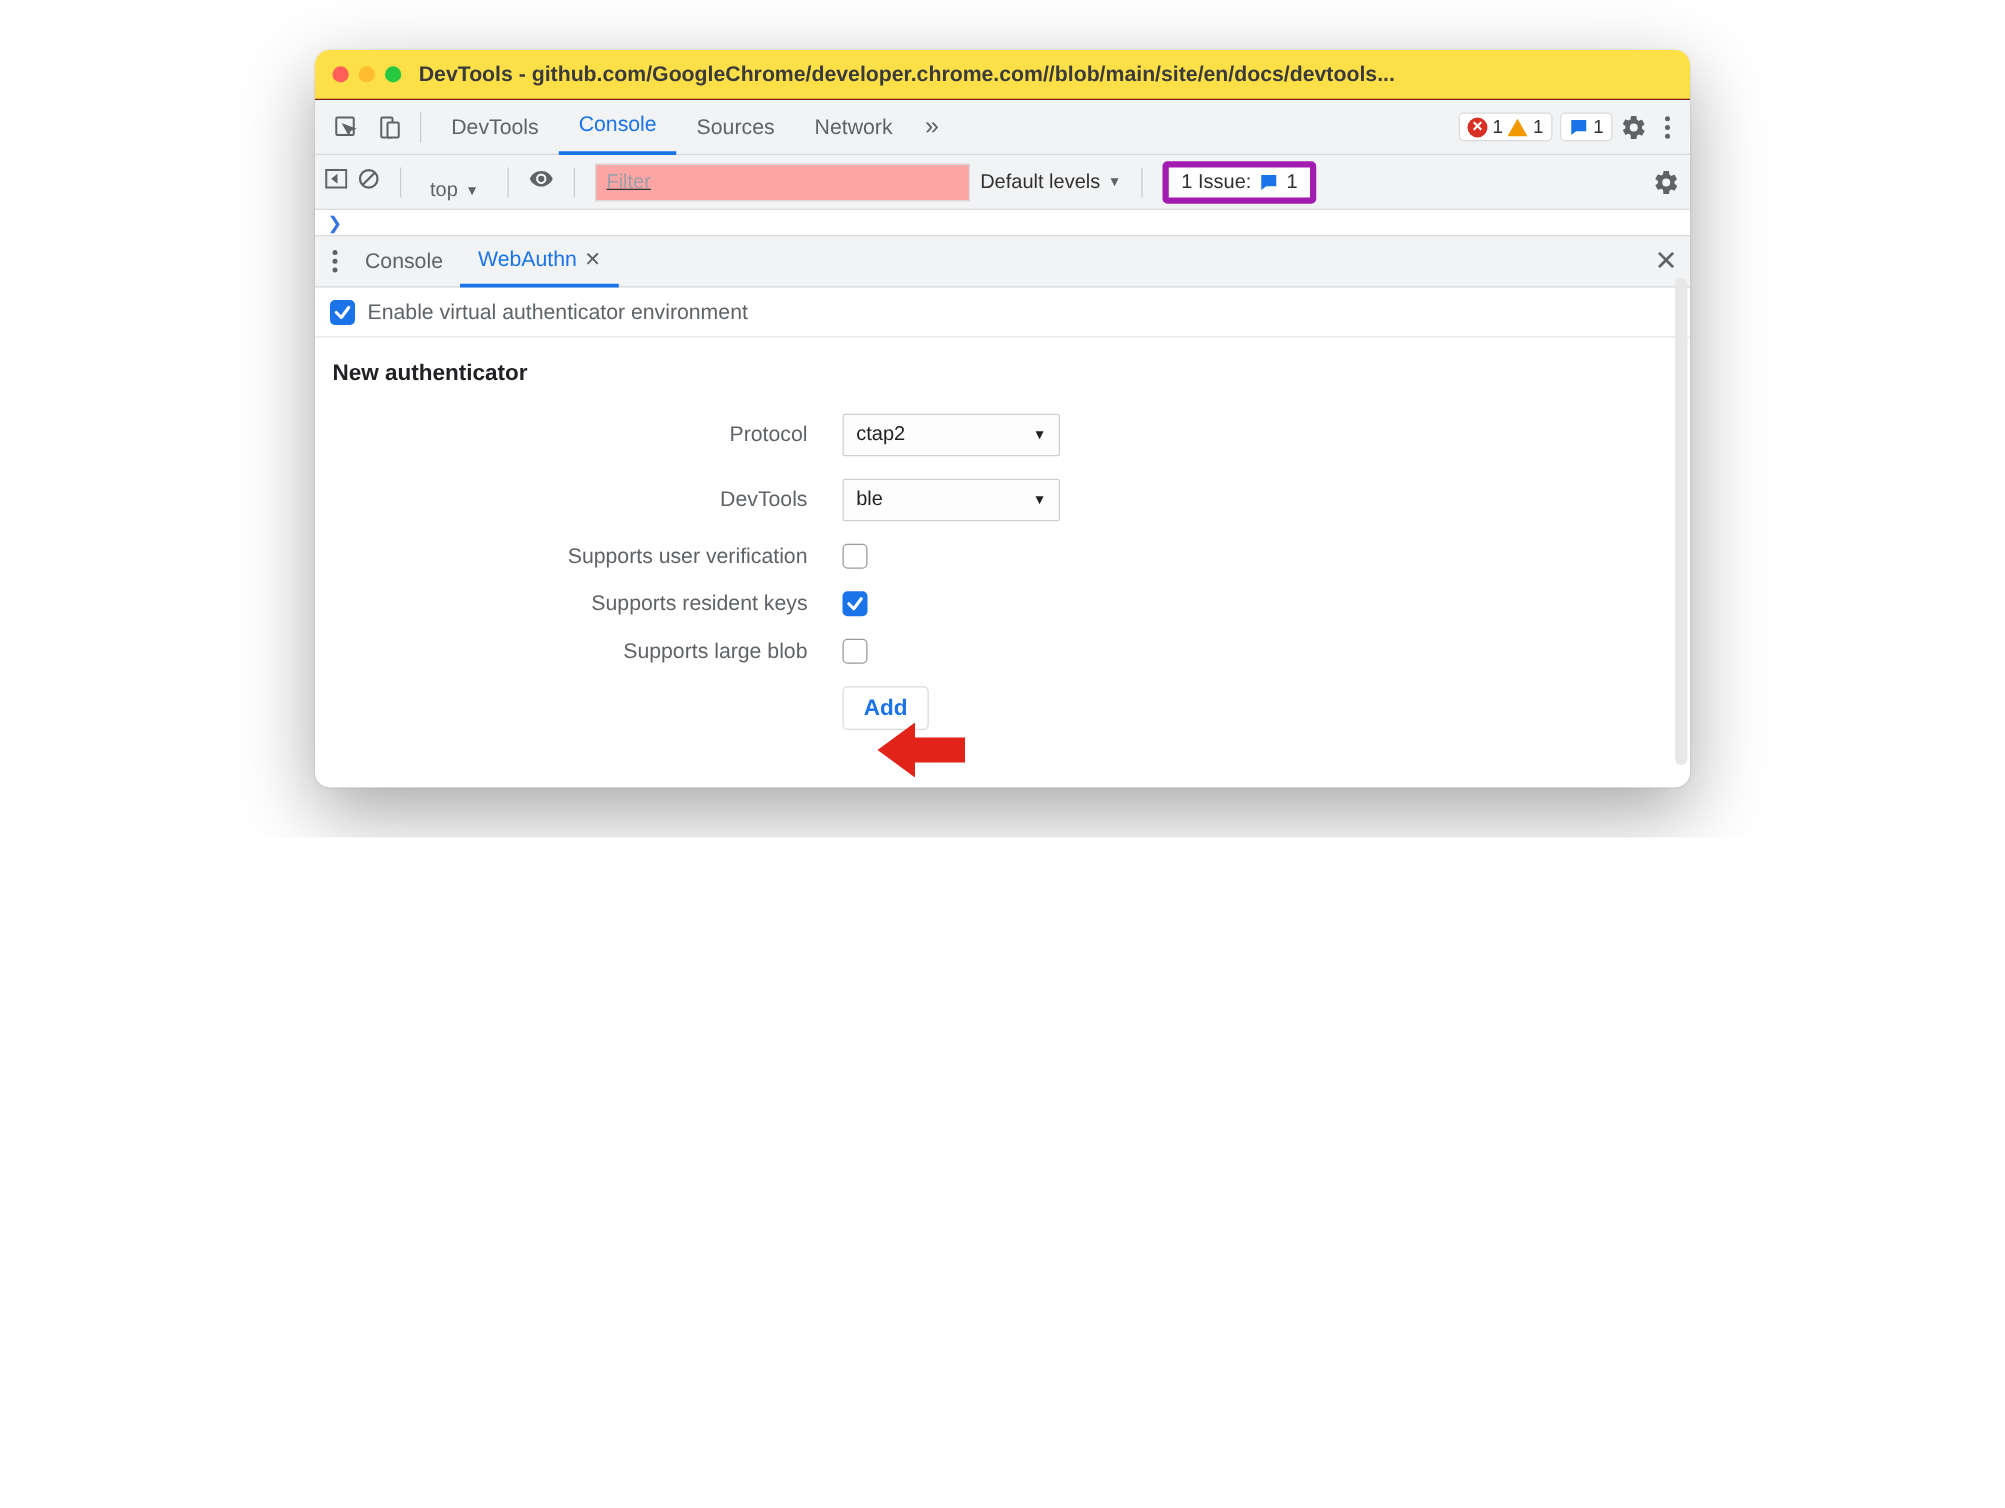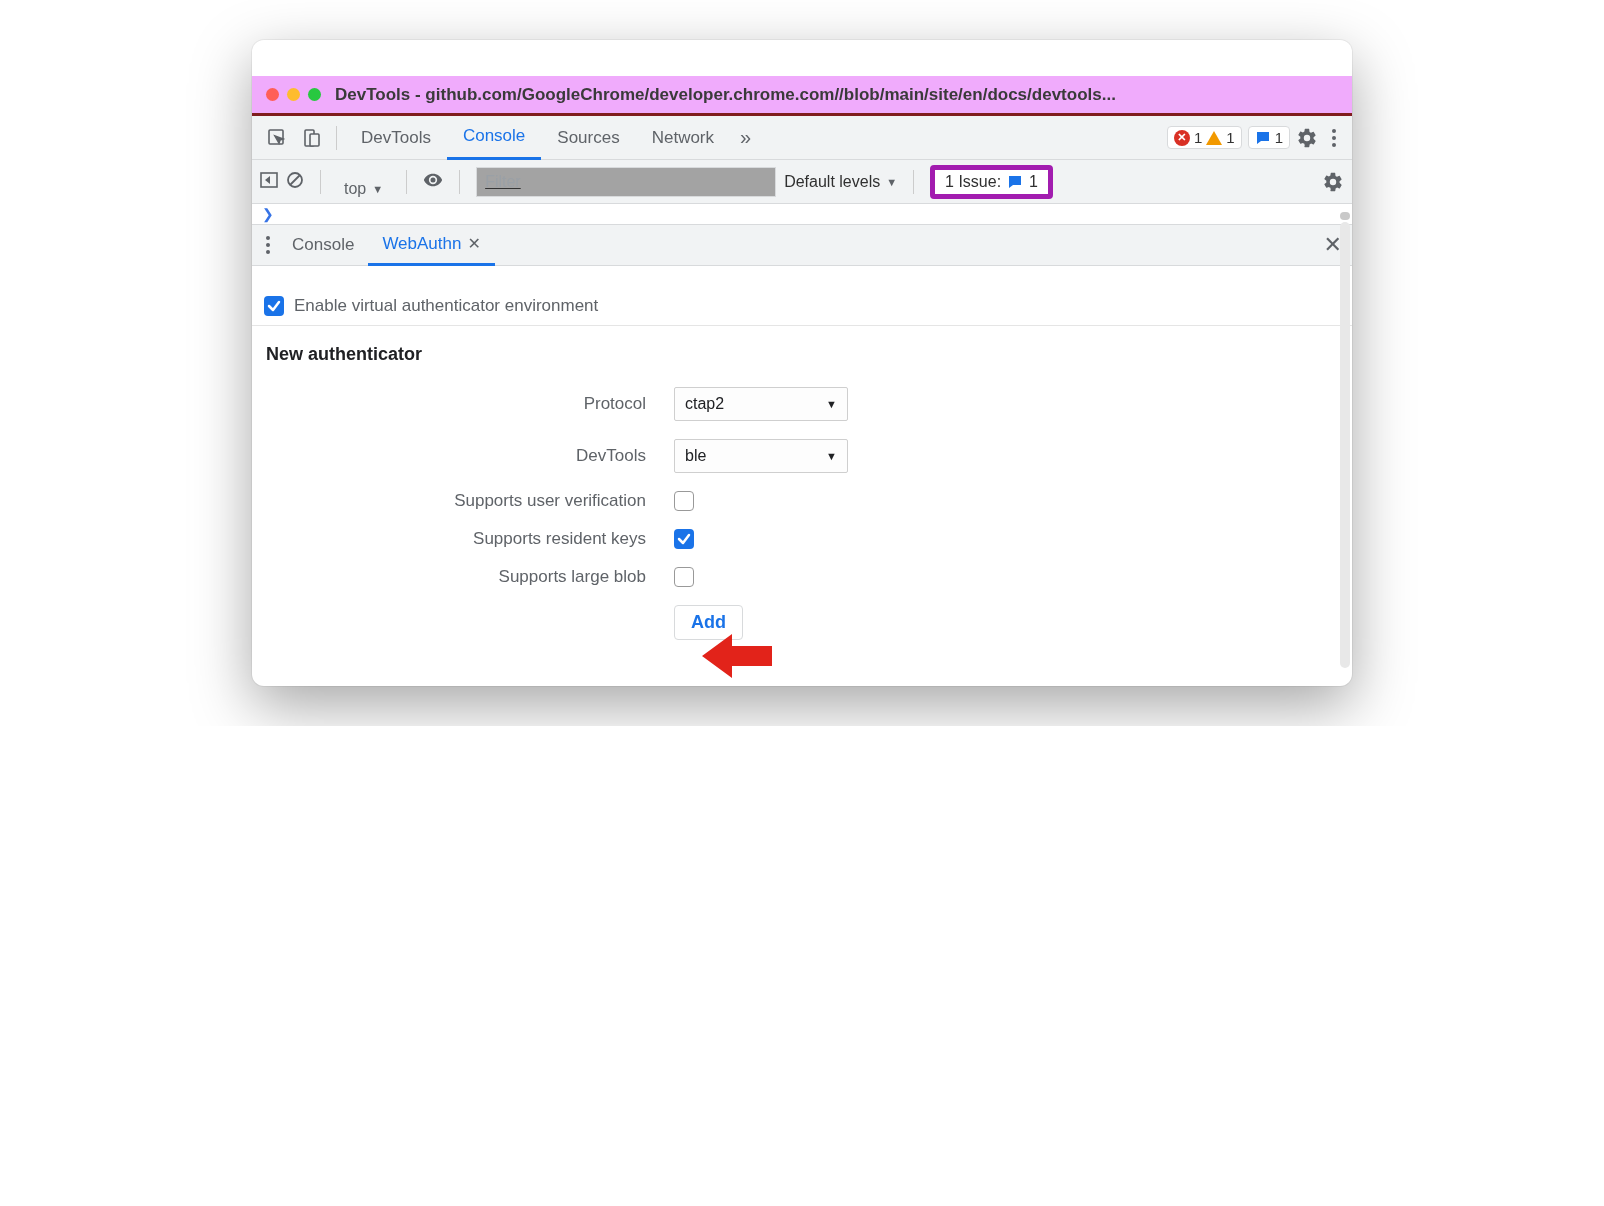--- a/index.html
+++ b/index.html
@@ -14,26 +14,25 @@
 .window {
   width: 1100px;
   background: #fff;
   border-radius: 12px;
   box-shadow: 0 20px 60px rgba(0,0,0,0.35), 0 0 0 1px rgba(0,0,0,0.05);
   overflow: hidden;
   position: relative;
 }
 .titlebar {
   height: 40px;
-  background: #f0abfc;
-  border-bottom: 3px solid #7f1d1d;
+  background: #fde047;
+  border-bottom: 1px solid #7f1d1d;
   display: flex;
   align-items: center;
   padding: 0 14px;
-  margin-top: 36px;
 }
 .traffic { display: flex; gap: 8px; margin-right: 14px; }
 .dot { width: 13px; height: 13px; border-radius: 50%; }
 .dot.red { background: #ff5f57; }
 .dot.yellow { background: #febc2e; }
 .dot.green { background: #28c840; }
 .title {
   font-size: 17px;
   font-weight: 700;
   color: #3a3a3a;
@@ -87,21 +86,21 @@
   border-bottom: 1px solid #d8dadc;
   display:flex; align-items:center; padding:0 8px; gap:8px;
 }
 .select-top {
   display:flex; align-items:center; gap:6px; font-size:16px; color:#5f6368;
   border:1px solid transparent; padding:2px 6px;margin-top:15px;
 }
 .dd-arrow { font-size:11px; color:#5f6368; }
 .filter-input {
   flex: 0 0 300px; height:30px;
-  background:#a3a3a3; border:1px solid #d8dadc;
+  background:#fca5a5; border:1px solid #d8dadc;
   font-size:16px; padding:0 8px; color:#333;text-decoration:underline;
 }
 .filter-input::placeholder { color:#9aa0a6; }
 .levels { font-size:16px; color:#303030; display:flex; align-items:center; gap:6px; }
 .issue-chip {
   border:5px solid #a21caf; background:#fff; border-radius:4px;
   padding:3px 10px; font-size:16px; color:#303030;
   display:flex; align-items:center; gap:6px;
 }
 .caret-area { height: 20px; padding:2px 10px; color:#3673e6; font-size:14px;}
@@ -115,21 +114,21 @@
 .drawer-tab {
   font-size:17px; color:#5f6368; padding:0 14px; height:42px;
   display:flex; align-items:center; gap:6px; cursor:pointer;
 }
 .drawer-tab.active { color:#1a73e8; border-bottom: 3px solid #1a73e8; }
 .close-x { color:#5f6368; font-size:16px; }
 .drawer-close { position:absolute; right:10px; color:#5f6368; font-size:22px; cursor:pointer;}
 .enable-row {
   height:40px; border-bottom:1px solid #e5e5e5;
   display:flex; align-items:center; padding:0 12px; gap:10px;
-  font-size:17px; color:#5f6368;margin-top:20px;
+  font-size:17px; color:#5f6368;
 }
 .chk-blue {
   width:20px; height:20px; border-radius:4px;
   background:#1a73e8; display:flex; align-items:center; justify-content:center;
 }
 .chk-blue svg { stroke:#fff; }
 .chk-empty {
   width:20px; height:20px; border-radius:4px; border:1.5px solid #999; background:#fff;
 }
 .panel-body {

